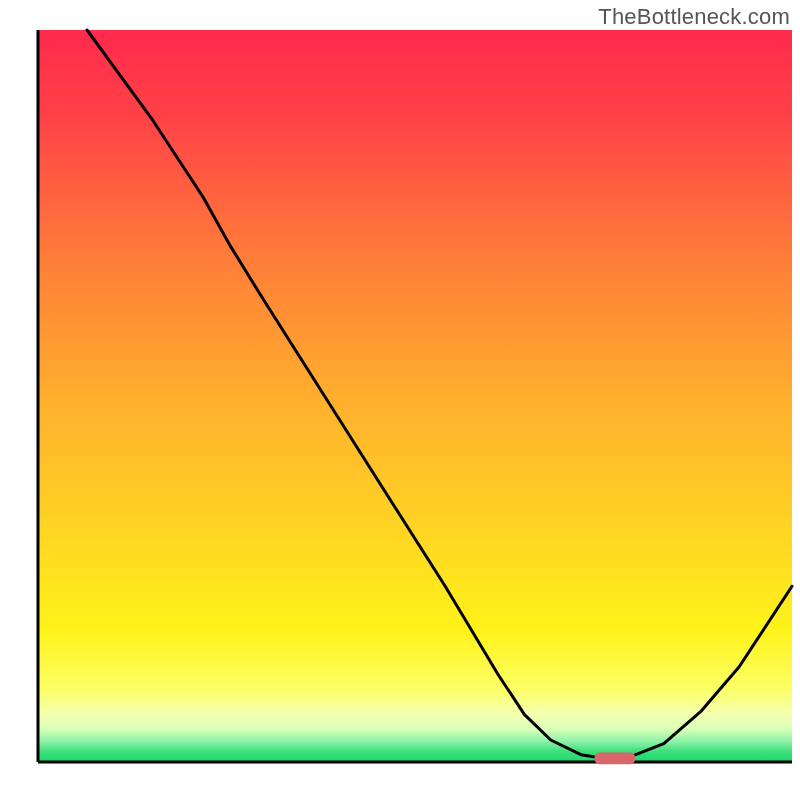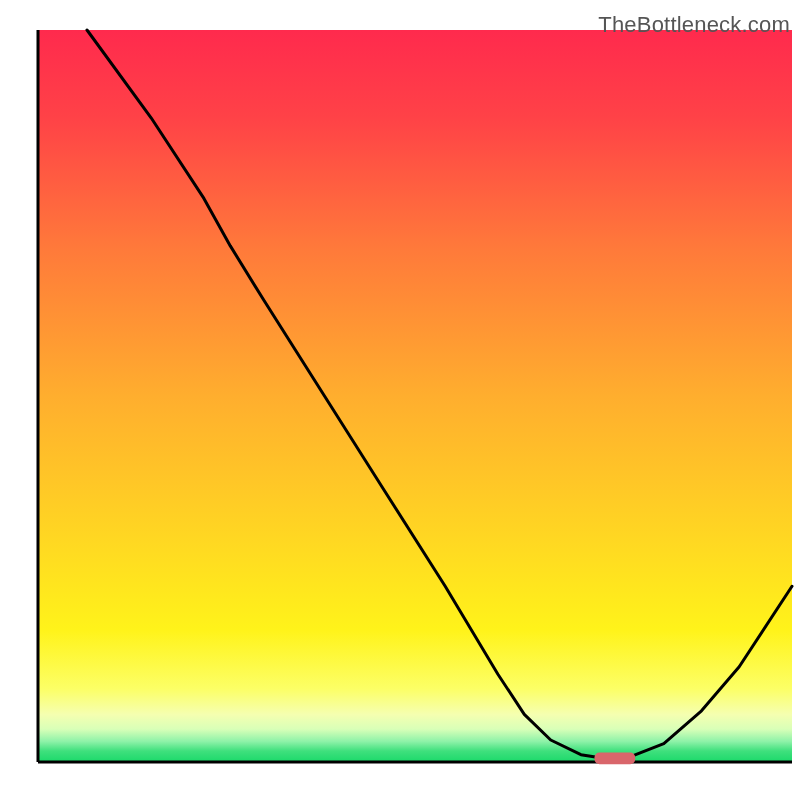--- a/index.html
+++ b/index.html
@@ -10,21 +10,21 @@
     background: #ffffff;
     font-family: Arial, Helvetica, sans-serif;
   }
   .chart-container {
     position: relative;
     width: 800px;
     height: 800px;
   }
   .watermark {
     position: absolute;
-    top: 12px;
+    top: 4px;
     right: 10px;
     font-size: 22px;
     font-weight: 500;
     color: #555555;
     letter-spacing: 0.2px;
     z-index: 10;
   }
   svg.chart {
     display: block;
     position: absolute;

